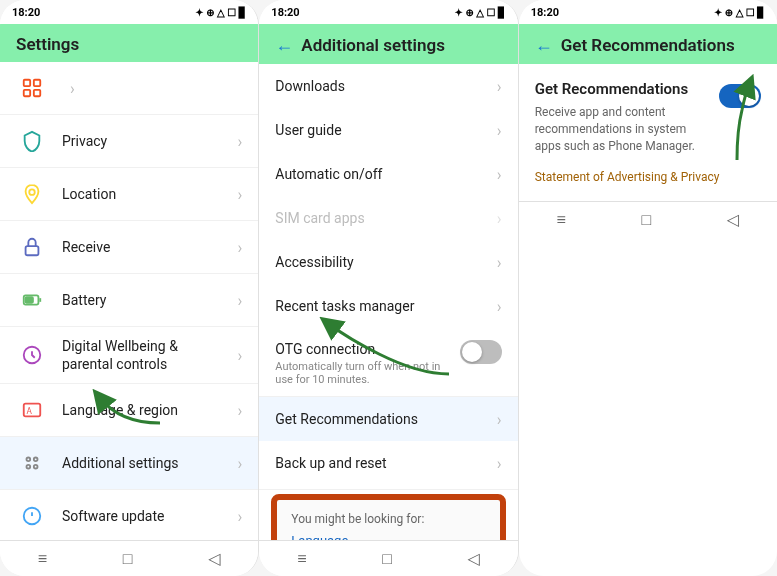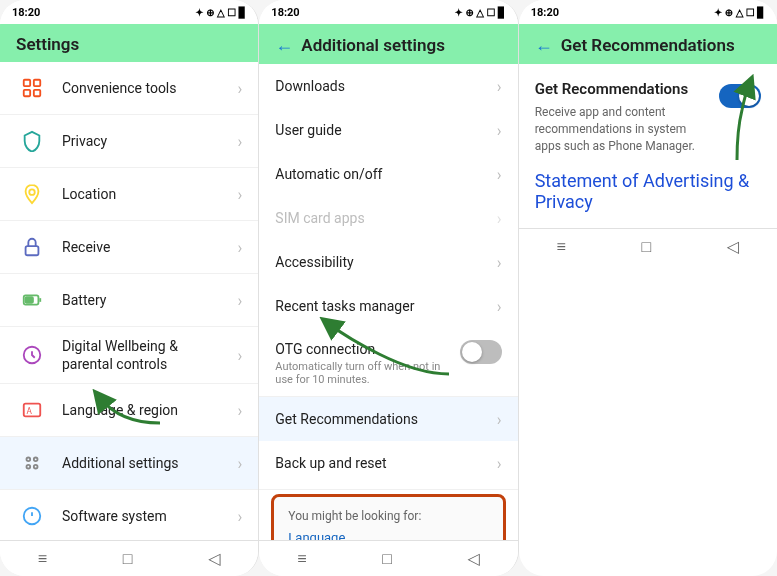--- a/index.html
+++ b/index.html
@@ -159,21 +159,21 @@
       height: 1px;
       background: #f0f0f0;
       margin: 4px 0;
     }
 
     
     .suggestion-box {
       margin: 0 12px;
       padding: 12px 14px;
       background: #fafafa;
-      border: 3px solid #c2410c;
+      border: 6px solid #c2410c;
       border-radius: 8px;
     }
     .suggestion-title {
       font-size: 12px;
       color: #666;
       margin-bottom: 4px;
     }
     .suggestion-link {
       font-size: 13px;
       color: #1565c0;
@@ -197,22 +197,22 @@
       margin-bottom: 6px;
     }
     .rec-desc {
       font-size: 12px;
       color: #666;
       line-height: 1.4;
       flex: 1;
       margin-right: 12px;
     }
     .rec-link {
-      font-size: 18px;
-      color: #1d4ed8;
+      font-size: 12px;
+      color: #a16207;
       cursor: pointer;
       margin-top: 8px;
       display: inline-block;
     }
 
     
     .panel1 { position: relative; }
     .panel2 { position: relative; }
     .panel3 { position: relative; }
 
@@ -245,23 +245,20 @@
 
       <div class="setting-item">
         <div class="setting-icon">
           <svg viewBox="0 0 24 24" fill="none" stroke="#f4511e" stroke-width="2">
               <rect x="3" y="3" width="7" height="7" rx="1"></rect>
               <rect x="14" y="3" width="7" height="7" rx="1"></rect>
               <rect x="3" y="14" width="7" height="7" rx="1"></rect>
               <rect x="14" y="14" width="7" height="7" rx="1"></rect>
             </svg>
         </div>
-        <div class="setting-text">
-          <div class="setting-title">Convenience tools</div>
-        </div>
         <span class="setting-chevron">›</span>
       </div>
 
       <div class="setting-item">
         <div class="setting-icon">
           <svg viewBox="0 0 24 24" fill="none" stroke="#26a69a" stroke-width="2">
               <path d="M12 2L4 6v6c0 5.25 3.5 10.15 8 11.5C16.5 22.15 20 17.25 20 12V6z"></path>
             </svg>
         </div>
         <div class="setting-text">
@@ -352,21 +349,21 @@
       </div>
 
       <div class="setting-item">
         <div class="setting-icon">
           <svg viewBox="0 0 24 24" fill="none" stroke="#42a5f5" stroke-width="2">
               <circle cx="12" cy="12" r="9"></circle>
               <path d="M12 8v4m0 4h.01"></path>
             </svg>
         </div>
         <div class="setting-text">
-          <div class="setting-title">Software system</div>
+          <div class="setting-title">Software update</div>
         </div>
         <span class="setting-chevron">›</span>
       </div>
 
     </div>
 
     <svg style="position:absolute;bottom:148px;left:70px;pointer-events:none;" width="120" height="60">
       <defs>
         <marker id="ah1" markerWidth="8" markerHeight="8" refX="4" refY="4" orient="auto">
           <path d="M0,0 L8,4 L0,8 Z" fill="#2e7d32"></path>

